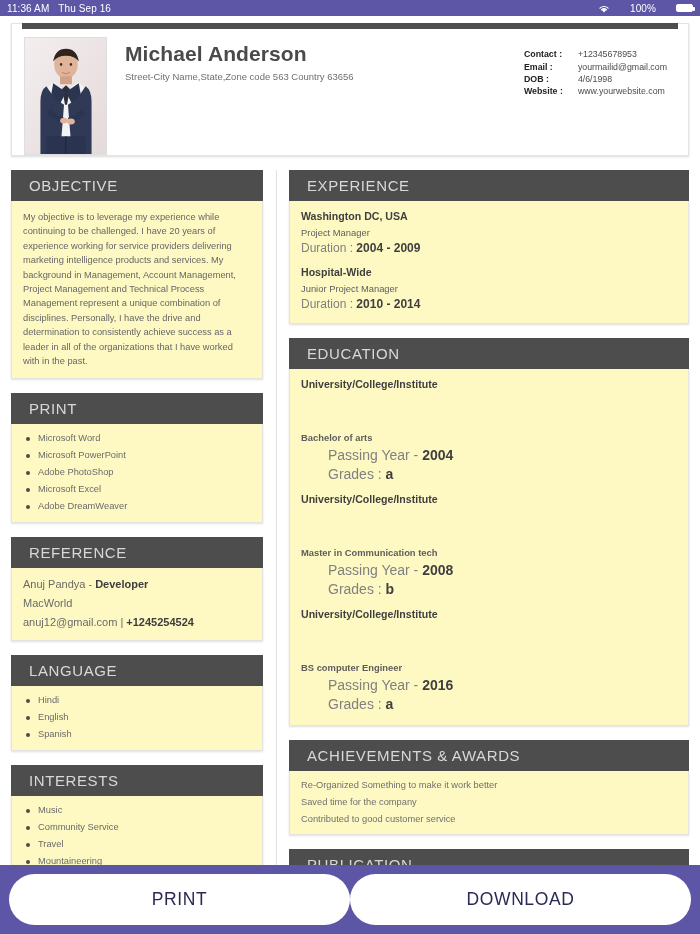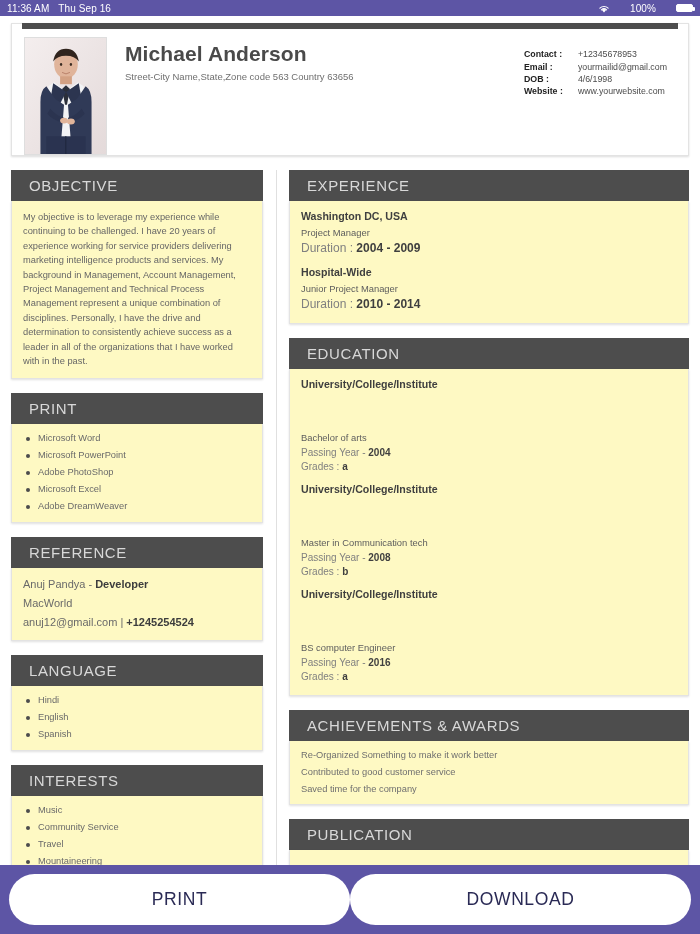--- a/index.html
+++ b/index.html
@@ -177,22 +177,22 @@
     font-weight: normal;
     color: #5d5d5d;
     margin-bottom: 3px;
   }
   .xp-meta { font-size: 12px; color: #808080; }
   .xp-meta b { color: #3f3f3f; }
 
   .edu-entry { margin-bottom: 11px; }
   .edu-entry:last-child { margin-bottom: 2px; }
   .edu-inst { font-size: 10.6px; font-weight: bold; color: #3f3f3f; margin-bottom: 5px; }
-  .edu-degree { font-size: 9.4px; font-weight: normal; color: #5d5d5d; margin-bottom: 4px; margin-top: 42px; }
-  .edu-meta { font-size: 10px; color: #808080; margin-bottom: 3px; }
+  .edu-degree { font-size: 9.4px; font-weight: bold; color: #5d5d5d; margin-bottom: 4px; margin-top: 42px; }
+  .edu-meta { font-size: 14px; color: #808080; margin-bottom: 3px; margin-left: 27px; }
   .edu-meta b { color: #3f3f3f; }
 
   .ach-line { font-size: 9.3px; color: #6f6f6f; margin-bottom: 7px; }
   .ach-line:last-child { margin-bottom: 0; }
 
   
   .sign-wrap {
     margin-top: 26px;
     display: flex;
     align-items: flex-end;
@@ -469,22 +469,22 @@
               </div>
             </div>
 
           </div>
         </div>
 
         <div class="section">
           <div class="sec-head">ACHIEVEMENTS &amp; AWARDS</div>
           <div class="sec-body">
             <div class="ach-line">Re-Organized Something to make it work better</div>
+            <div class="ach-line">Saved time for the company</div>
             <div class="ach-line">Contributed to good customer service</div>
-            <div class="ach-line">Saved time for the company</div>
           </div>
         </div>
 
         <div class="section">
           <div class="sec-head">PUBLICATION</div>
           <div class="sec-body empty"></div>
         </div>
 
         <div class="sign-wrap">
           <div class="sign-label">Signature:</div>

